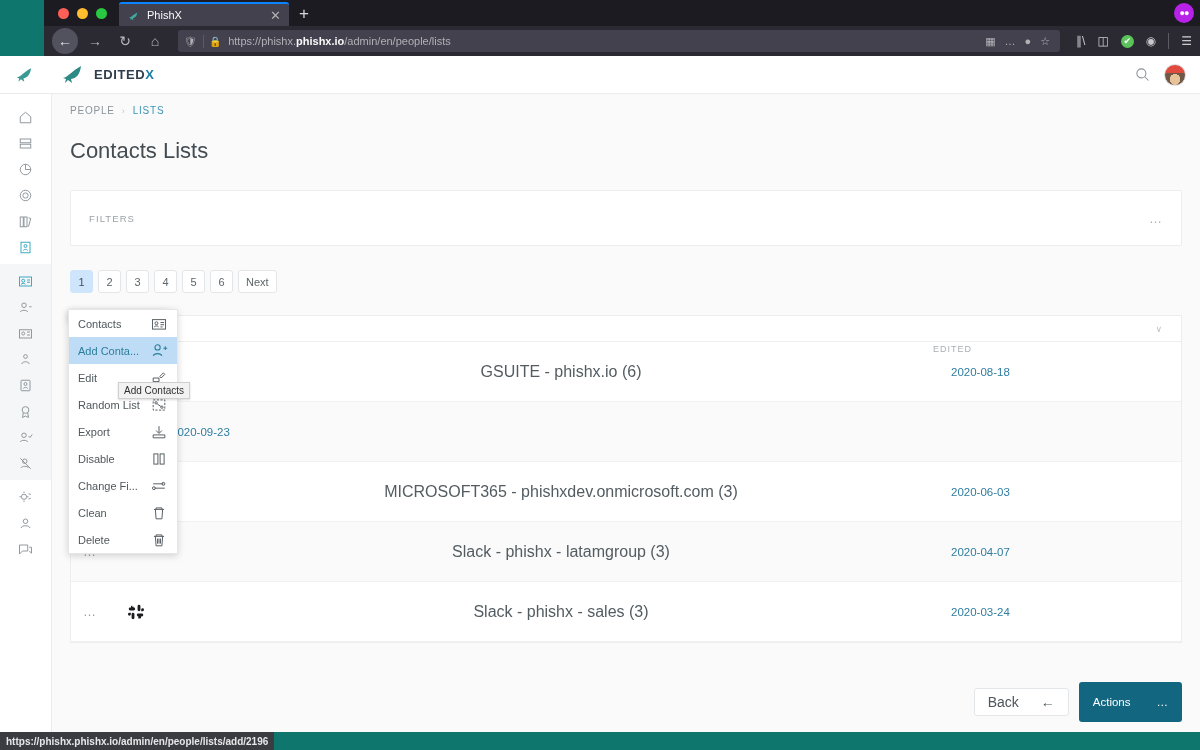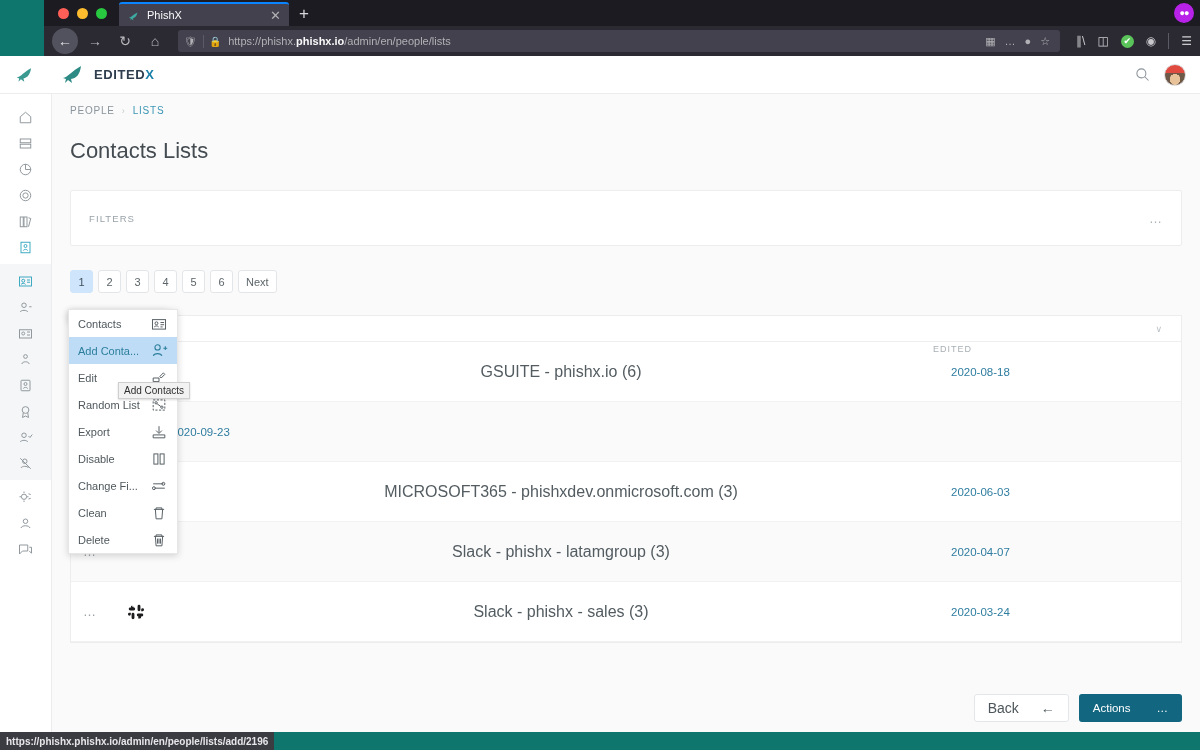--- a/index.html
+++ b/index.html
@@ -142,21 +142,21 @@
   .tooltip {
     position:absolute; left:49px; top:72px; background:#f2f2f2; border:1px solid #cfcfcf;
     font-size:10px; color:#2e2e2e; padding:2px 5px; white-space:nowrap; z-index:60;
     box-shadow:0 1px 2px rgba(0,0,0,.15);
   }
 
   .footer { position:absolute; right:18px; bottom:10px; display:flex; gap:10px; align-items:center; }
   .btn-back { height:28px; border:1px solid #e4e7e9; background:#fff; border-radius:3px;
               display:flex; align-items:center; gap:22px; padding:0 13px; font-size:14px; color:#4d565b;
               cursor:pointer;}
-  .btn-actions { height:28px; background:#126680; border-radius:3px; display:flex; align-items:center;
+  .btn-actions { height:40px; background:#126680; border-radius:3px; display:flex; align-items:center;
                  gap:26px; padding:0 14px; font-size:11.5px; color:#fff; cursor:pointer; }
 
   
   .statusbar {
     position:absolute; left:0; bottom:0; height:18px; background:#3b3b42; color:#e7e7e9;
     font-size:10px; display:flex; align-items:center; padding:0 6px; z-index:90;font-weight:bold;
   }
 </style>
 </head>
 <body>

